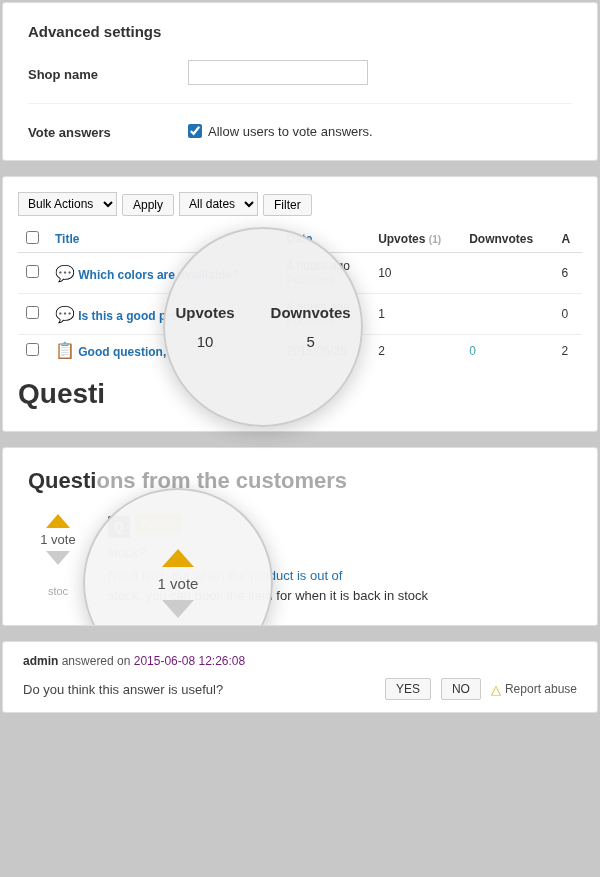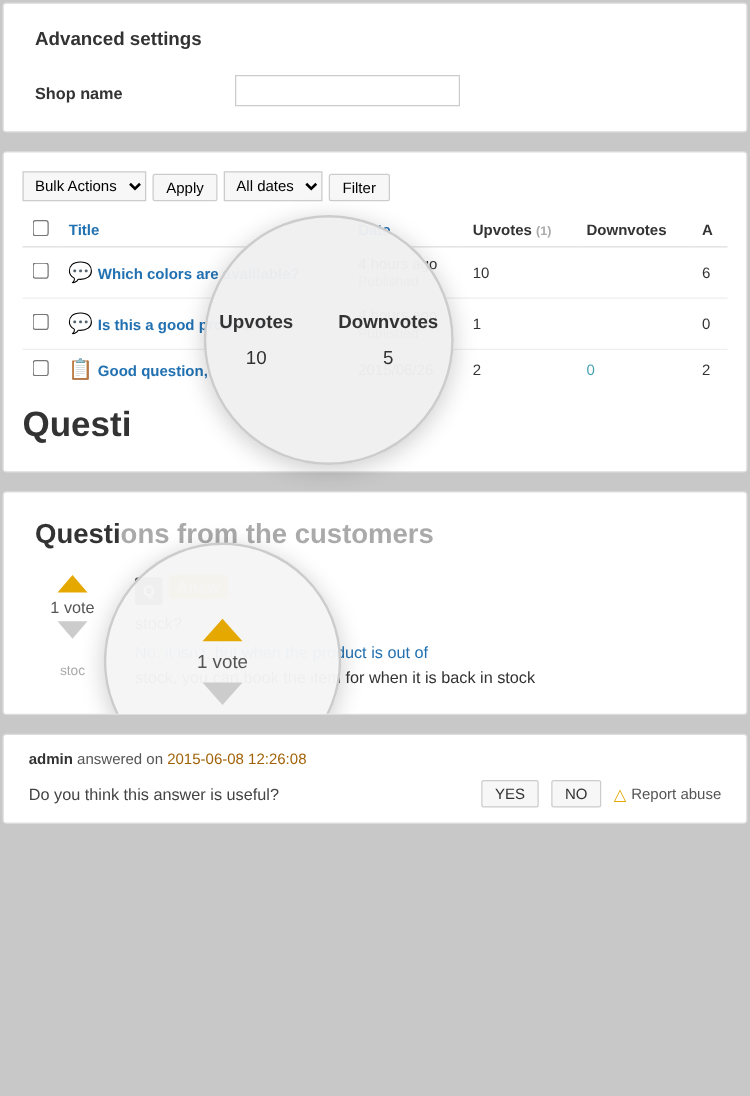--- a/index.html
+++ b/index.html
@@ -279,21 +279,21 @@
       border: 1px solid #ddd;
       border-radius: 3px;
       padding: 12px 20px;
     }
     .answer-meta {
       font-size: 12px;
       color: #555;
       margin-bottom: 10px;
     }
     .answer-meta strong { color: #333; text-align: center; }
-    .answer-meta .timestamp { color: #a16207; }
+    .answer-meta .timestamp { color: #701a75; }
     .answer-feedback {
       display: flex;
       align-items: center;
       gap: 10px;
     }
     .feedback-question {
       font-size: 13px;
       color: #444;
       flex: 1;
     }
@@ -341,20 +341,29 @@
     <h2>Advanced settings</h2>
 
     <div class="settings-row">
       <div class="settings-label">Shop name</div>
       <div class="settings-content">
         <input type="text" class="settings-input" value="" style="">
       </div>
     </div>
 
 
+    <div class="settings-row">
+      <div class="settings-label">Vote answers</div>
+      <div class="settings-content">
+        <div class="settings-checkbox-row">
+          <input type="checkbox" checked="" style="">
+          <span>Allow users to vote answers.</span>
+        </div>
+      </div>
+    </div>
   </div>
 
   <div class="table-section">
     <div class="toolbar">
       <select>
         <option>Bulk Actions</option>
       </select>
       <button>Apply</button>
       <select>
         <option>All dates</option>

